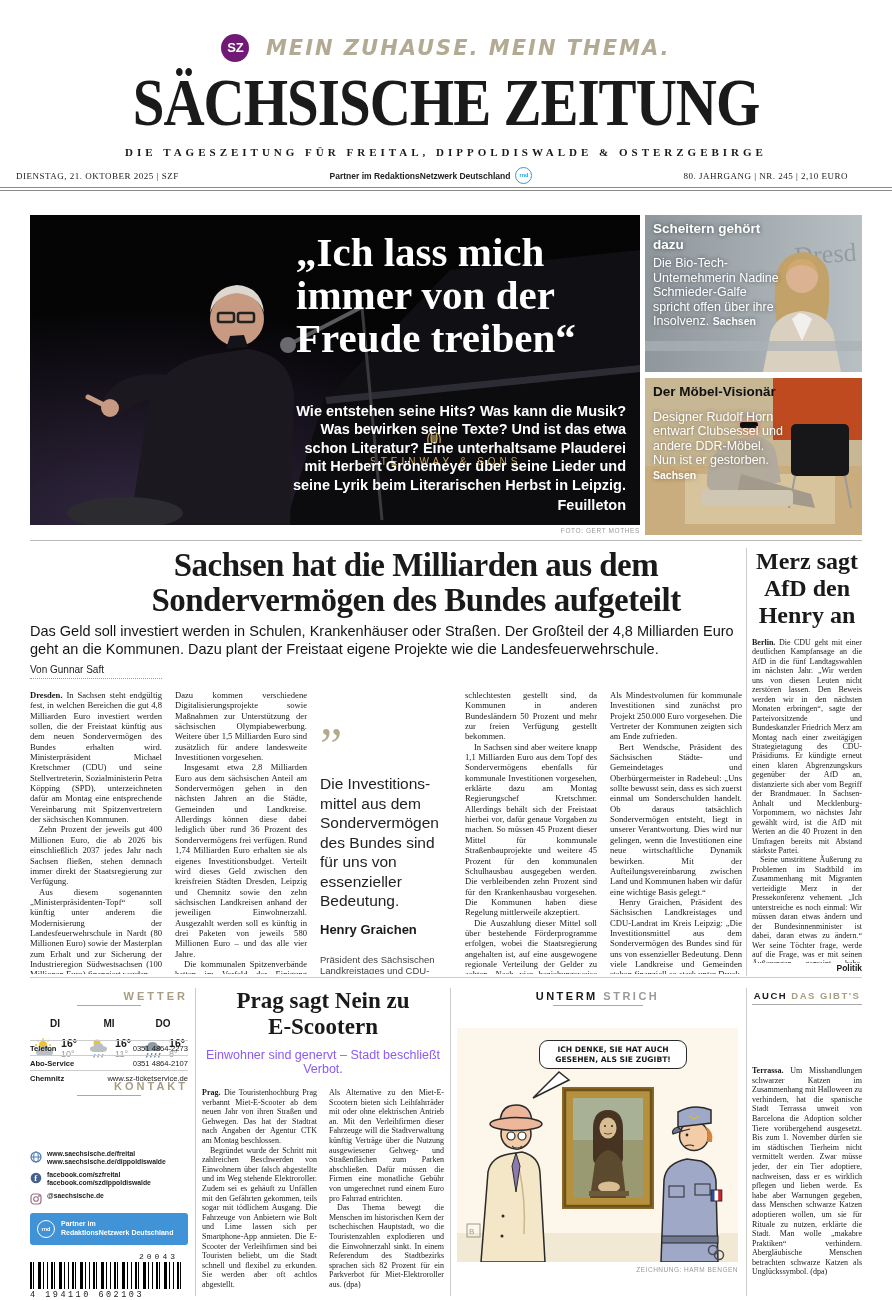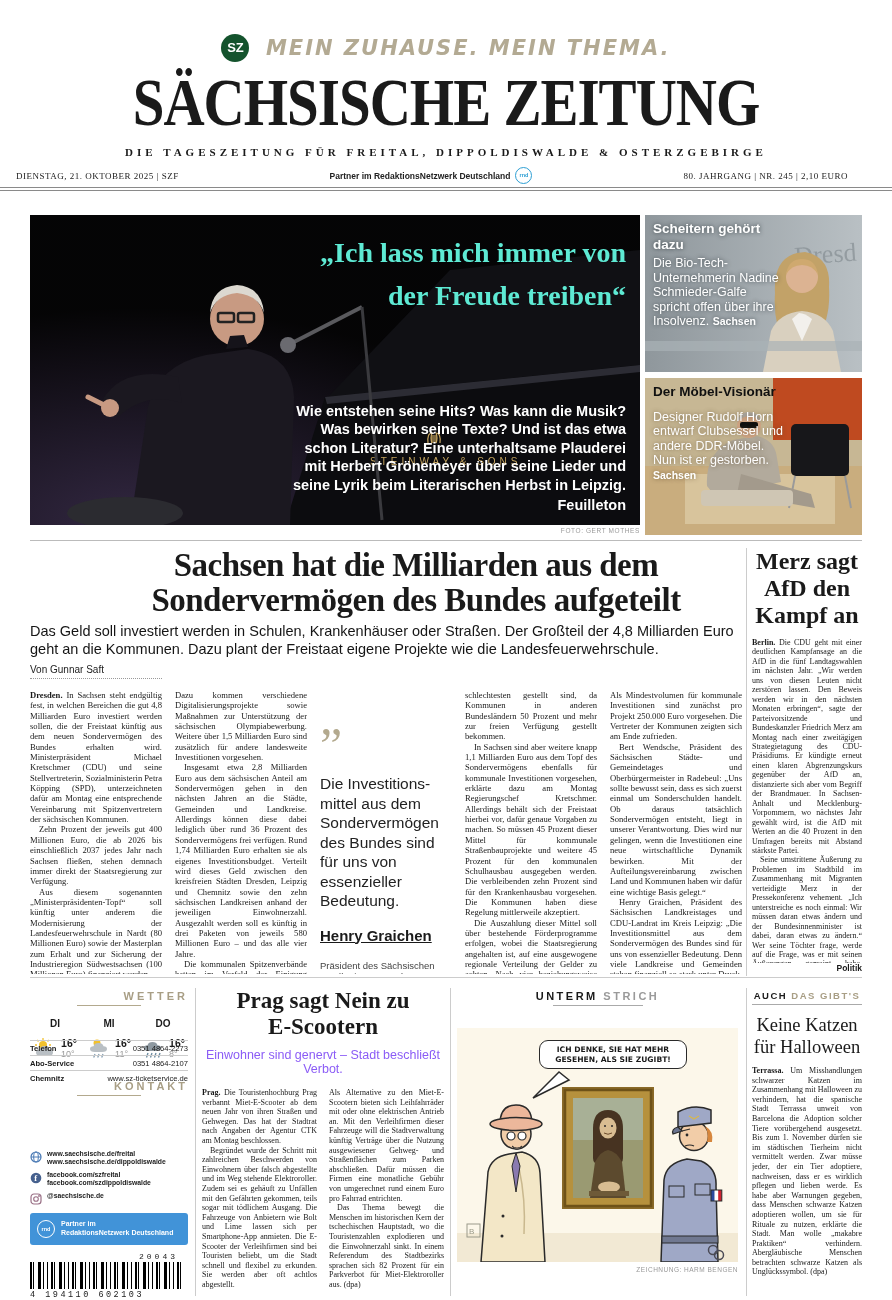--- a/index.html
+++ b/index.html
@@ -1,40 +1,40 @@
 <!DOCTYPE html>
 <html lang="de"><head>
 <meta charset="utf-8">
 <style>
   html,body{margin:0;padding:0;background:#e8e8e8;}
   .page{position:relative;width:892px;height:1300px;background:#fff;margin:0 auto;overflow:hidden;
         font-family:"Liberation Sans",sans-serif;color:#1a1a1a;}
   .abs{position:absolute;}
   
   .brandrow{top:34px;left:0;right:0;text-align:center;}
-  .sz-circle{display:inline-block;width:28px;height:28px;border-radius:50%;background:#14532d;color:#fff;
+  .sz-circle{display:inline-block;width:28px;height:28px;border-radius:50%;background:#701a75;color:#fff;
              font-weight:bold;font-size:13px;line-height:28px;text-align:center;vertical-align:middle;}
   .slogan{display:inline-block;vertical-align:middle;margin-left:12px;font-family:"DejaVu Sans",sans-serif;
           font-style:italic;font-weight:bold;font-size:21px;letter-spacing:2px;color:#b3aa93;}
   .masthead{top:64px;left:0;right:0;text-align:center;font-family:"Liberation Serif",serif;font-weight:bold;
             font-size:57px;letter-spacing:-1px;transform:scaleY(1.18);transform-origin:top center;white-space:nowrap;}
   .subtitle{top:146px;left:0;right:0;text-align:center;font-family:"Liberation Serif",serif;font-weight:bold;
             font-size:11px;letter-spacing:4px;}
   .dateline{top:167px;left:16px;width:832px;display:flex;justify-content:space-between;align-items:center;
             font-family:"Liberation Serif",serif;font-size:9px;letter-spacing:.5px;color:#222;}
   .partner-line{font-family:"Liberation Sans",sans-serif;font-weight:bold;font-size:8.5px;letter-spacing:0;
                 display:flex;align-items:center;gap:5px;}
   .rnd-circle{display:inline-block;width:15px;height:15px;border:1.5px solid #2e9fd4;border-radius:50%;
               color:#2e9fd4;font-size:5.5px;font-weight:bold;line-height:15px;text-align:center;letter-spacing:0;}
   .hrule{left:0;right:0;border-top:1px solid #8a8a8a;}
   
   .lead-photo{top:215px;left:30px;width:610px;height:310px;background:#000;overflow:hidden;}
   .lead-photo svg{position:absolute;top:0;left:0;}
-  .lead-headline{position:absolute;top:16px;right:14px;width:330px;text-align:right;color:#5eead4;
-                 font-family:"Liberation Serif",serif;font-weight:bold;font-size:28px;line-height:43px;}
+  .lead-headline{position:absolute;top:16px;right:14px;width:330px;text-align:left;color:#ffffff;
+                 font-family:"Liberation Serif",serif;font-weight:bold;font-size:41px;line-height:43px;}
   .lead-bottom{position:absolute;bottom:12px;right:14px;width:335px;text-align:right;color:#fff;}
   .lead-teaser{font-weight:bold;font-size:14.5px;line-height:18.5px;}
   .lead-tag{font-weight:bold;font-size:14.5px;margin-top:3px;}
   .photo-credit{top:527px;left:30px;width:610px;text-align:right;font-size:6.5px;color:#999;letter-spacing:.6px;}
   
   .teaser{left:645px;width:217px;height:157px;overflow:hidden;}
   .teaser svg{position:absolute;top:0;left:0;}
   .teaser-overlay{position:absolute;top:6px;left:8px;width:132px;}
   .t-title{font-weight:bold;font-size:13.5px;line-height:15.5px;margin-bottom:4px;}
   .t-body{font-size:12.5px;line-height:14.5px;}
@@ -50,21 +50,21 @@
   .standfirst{top:622px;left:30px;width:712px;font-size:14.5px;line-height:18px;color:#151515;}
   .byline{top:664px;left:30px;width:132px;font-size:10px;color:#222;padding-bottom:3px;border-bottom:1px dotted #999;}
   .cols{top:690px;left:30px;width:712px;height:284px;display:flex;gap:13px;}
   .col{width:132px;height:284px;overflow:hidden;font-family:"Liberation Serif",serif;font-size:8.6px;
        line-height:10.35px;text-align:justify;hyphens:auto;}
   .col p{margin:0;}
   .col p + p{text-indent:9px;}
   .quote-col{text-align:left;padding-top:38px;box-sizing:border-box;}
   .qmarks{font-family:"Liberation Serif",serif;font-size:50px;line-height:34px;color:#b3a98e;letter-spacing:-3px;}
   .qtext{font-family:"Liberation Sans",sans-serif;font-size:15.5px;line-height:19.5px;color:#222;margin-top:12px;}
-  .qauthor{margin-top:20px;font-family:"Liberation Sans",sans-serif;font-weight:bold;font-size:15px;text-decoration:underline;}
+  .qauthor{margin-top:14px;font-family:"Liberation Sans",sans-serif;font-weight:bold;font-size:13px;}
   .qrole{font-family:"Liberation Sans",sans-serif;font-size:9.5px;line-height:11.5px;color:#444;margin-top:19px;}
   .vrule{border-left:1px solid #ccc;width:0;}
   .merz{top:548px;left:752px;width:110px;height:427px;}
   .merz-headline{text-align:center;font-family:"Liberation Serif",serif;font-weight:bold;font-size:24px;line-height:27px;}
   .merz-body{margin-top:9px;height:325px;overflow:hidden;font-family:"Liberation Serif",serif;font-size:8px;
              line-height:9.45px;text-align:justify;hyphens:auto;}
   .merz-body p{margin:0;}
   .merz-body p + p{text-indent:8px;}
   .merz-tag{position:absolute;bottom:2px;right:0;background:#fff;font-weight:bold;font-size:8.5px;padding-left:5px;}
   
@@ -264,21 +264,21 @@
     <div class="col">
         <p>Als Mindestvolumen für kommunale Investitionen sind zunächst pro Projekt 250.000 Euro vorgesehen. Die Vertreter der Kommunen zeigten sich am Ende zufrieden.</p>
         <p>Bert Wendsche, Präsident des Sächsischen Städte- und Gemeindetages und Oberbürgermeister in Radebeul: „Uns sollte bewusst sein, dass es sich zuerst einmal um Sonderschulden handelt. Ob daraus tatsächlich Sondervermögen entsteht, liegt in unserer Verantwortung. Dies wird nur gelingen, wenn die Investitionen eine neue wirtschaftliche Dynamik bewirken. Mit der Aufteilungsvereinbarung zwischen Land und Kommunen haben wir dafür eine wichtige Basis gelegt.“</p>
         <p>Henry Graichen, Präsident des Sächsischen Landkreistages und CDU-Landrat im Kreis Leipzig: „Die Investitionsmittel aus dem Sondervermögen des Bundes sind für uns von essenzieller Bedeutung. Denn viele Landkreise und Gemeinden stehen finanziell so stark unter Druck, dass dringend notwendige Investitionen aus eigener Kraft kaum mehr zu erwirtschaften sind.“</p>
       </div>
   </div>
 
   <div class="abs vrule" style="top:548px;left:746px;height:428px;"></div>
 
   <div class="abs merz">
-    <div class="merz-headline">Merz sagt AfD den Kampf an</div>
+    <div class="merz-headline">Merz sagt AfD den Henry an</div>
     <div class="merz-body">
         <p><b>Berlin.</b> Die CDU geht mit einer deutlichen Kampfansage an die AfD in die fünf Landtagswahlen im nächsten Jahr. „Wir werden uns von diesen Leuten nicht zerstören lassen. Den Beweis werden wir in den nächsten Monaten erbringen“, sagte der Parteivorsitzende und Bundeskanzler Friedrich Merz am Montag nach einer zweitägigen Strategietagung des CDU-Präsidiums. Er kündigte erneut einen klaren Abgrenzungskurs gegenüber der AfD an, distanzierte sich aber vom Begriff der Brandmauer. In Sachsen-Anhalt und Mecklenburg-Vorpommern, wo nächstes Jahr gewählt wird, ist die AfD mit Werten an die 40 Prozent in den Umfragen bereits mit Abstand stärkste Partei.</p>
         <p>Seine umstrittene Äußerung zu Problemen im Stadtbild im Zusammenhang mit Migranten verteidigte Merz in der Pressekonferenz vehement. „Ich unterstreiche es noch einmal: Wir müssen daran etwas ändern und der Bundesinnenminister ist dabei, daran etwas zu ändern.“ Wer seine Töchter frage, werde auf die Frage, was er mit seinen Äußerungen gemeint habe, vermutlich „eine ziemlich klare und deutliche Antwort“ bekommen.</p>
       </div>
     <div class="merz-tag">Politik</div>
   </div>
 
   <div class="abs" style="top:977px;left:30px;width:832px;border-top:1px solid #ccc;"></div>
 
   <div class="abs vrule" style="top:988px;left:195px;height:308px;"></div>
@@ -489,27 +489,26 @@
         <rect x="13" y="152" width="56" height="7" fill="#707890" stroke="#2a2a2a" stroke-width="1"></rect>
         <circle cx="64" cy="166" r="4.5" fill="none" stroke="#4a4a55" stroke-width="1.5"></circle>
         <circle cx="70" cy="171" r="4.5" fill="none" stroke="#4a4a55" stroke-width="1.5"></circle>
       </g>
 
       <g transform="translate(10,196)">
         <rect width="13" height="13" fill="none" stroke="#9a9a8a" stroke-width="1"></rect>
         <text x="2" y="10" font-size="8" fill="#9a9a8a" font-family="Liberation Sans,sans-serif">B</text>
       </g>
     </svg>
-    <div class="bubble">ICH DENKE, SIE HAT MEHR GESEHEN, ALS SIE ZUGIBT!</div>
+    <div class="bubble">ICH DENKE, SIE HAT AUCH GESEHEN, ALS SIE ZUGIBT!</div>
   </div>
   <div class="abs cartoon-credit">ZEICHNUNG: HARM BENGEN</div>
 
   <div class="abs adg-head">
     <span>AUCH</span>
     <span class="lt">DAS GIBT'S</span>
     <div class="adg-underline"></div>
   </div>
-  <div class="abs hal-headline">Keine Katzen für Halloween</div>
   <div class="abs hal-body">
       <p><b>Terrassa.</b> Um Misshandlungen schwarzer Katzen im Zusammenhang mit Halloween zu verhindern, hat die spanische Stadt Terrassa unweit von Barcelona die Adoption solcher Tiere vorübergehend ausgesetzt. Bis zum 1. November dürfen sie im städtischen Tierheim nicht vermittelt werden. Zwar müsse jeder, der ein Tier adoptiere, nachweisen, dass er es wirklich pflegen und lieben werde.  Es habe aber Warnungen gegeben, dass Menschen schwarze Katzen adoptieren wollen, um sie für Rituale zu nutzen, erklärte die Stadt. Man wolle „makabre Praktiken“ verhindern. Abergläubische Menschen betrachten schwarze Katzen als Unglückssymbol. (dpa)</p>
     </div>
 
 </div>
 
 </body></html>

